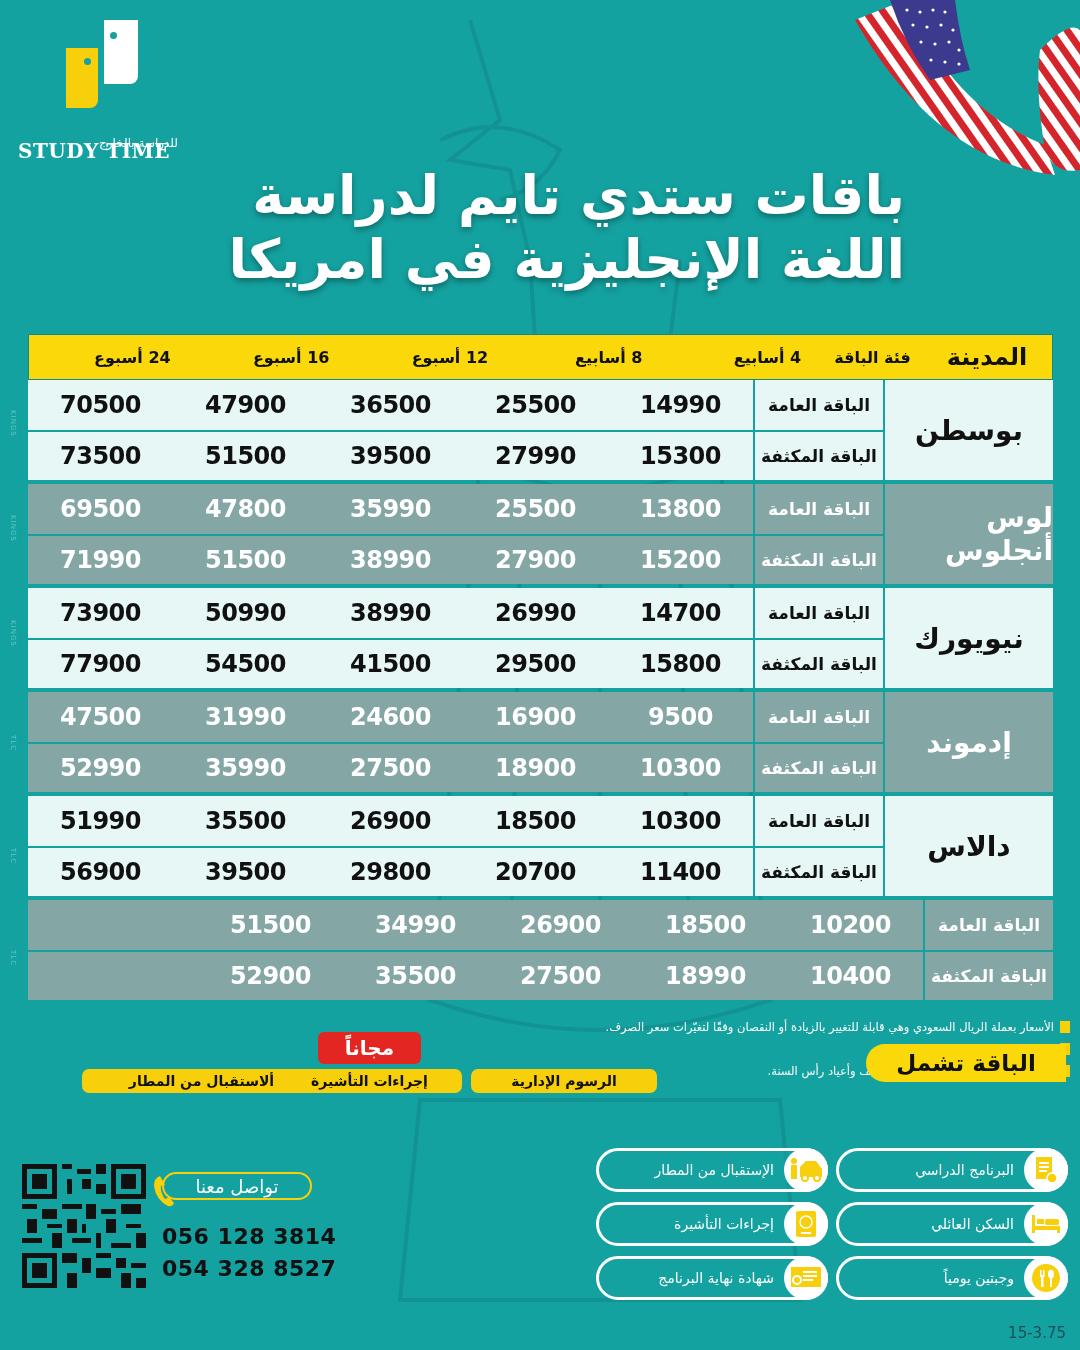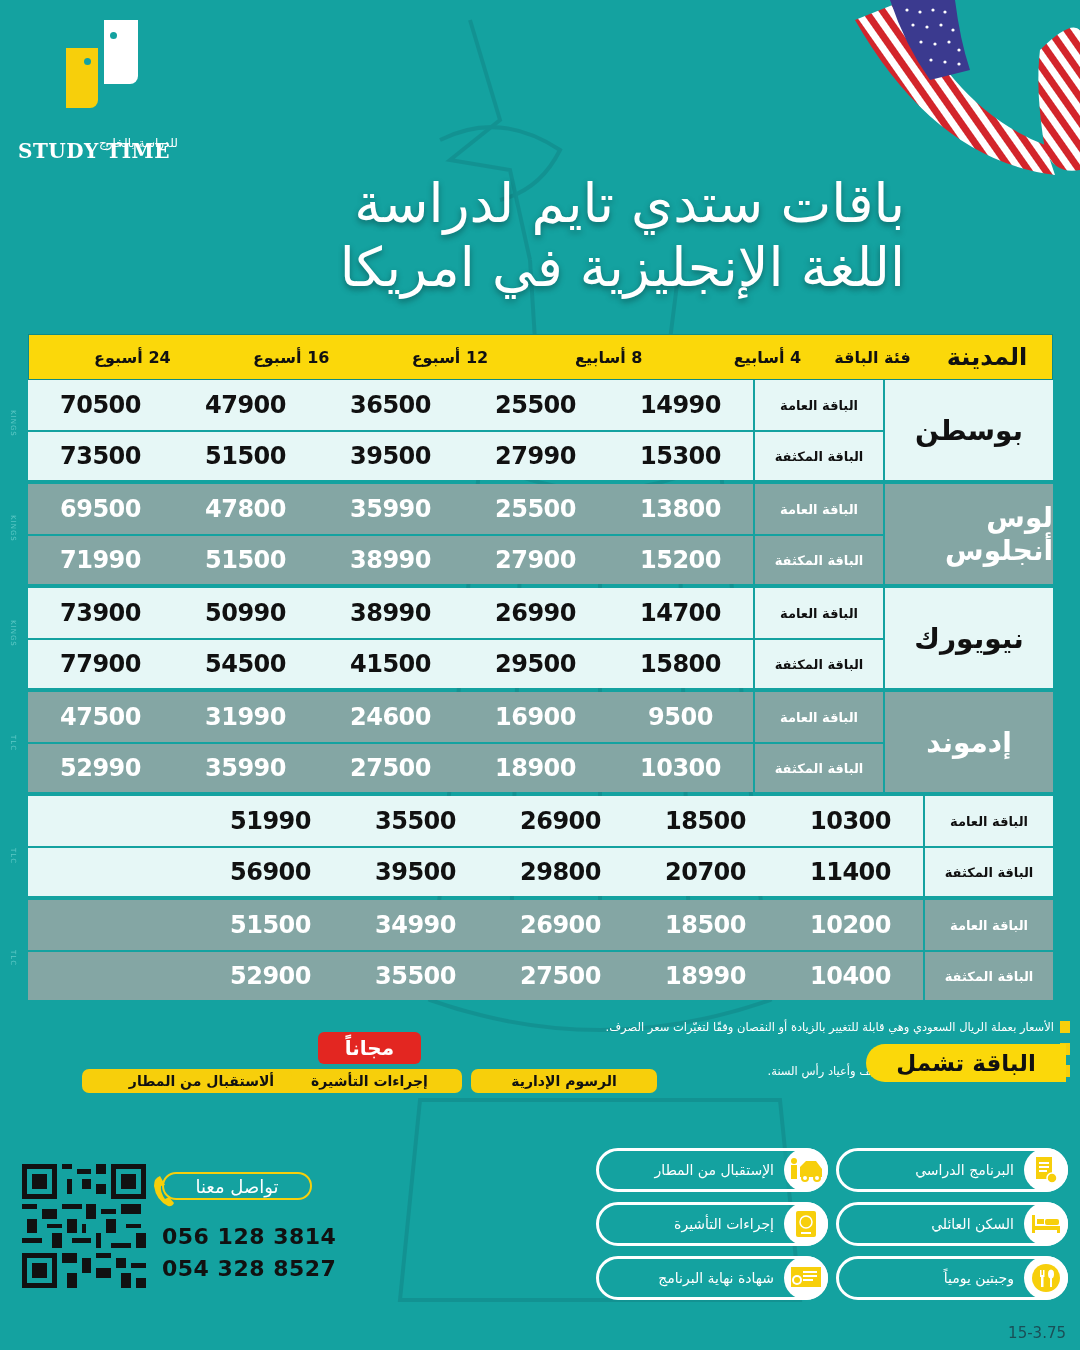--- a/index.html
+++ b/index.html
@@ -21,23 +21,23 @@
   .logo .mark-w { position: absolute; left: 86px; top: 2px; width: 34px; height: 64px; background: #fff; border-radius: 0 0 8px 0; }
   .logo .mark-w::after { content:""; position:absolute; left:6px; top:12px; width:7px; height:7px; border-radius:50%; background:#14a2a0; }
   .logo .brand { position: absolute; left: 0; top: 92px; font-family: "DejaVu Serif", serif; font-weight: bold; font-size: 20px; color: #fff; letter-spacing: 0.5px; white-space: nowrap; margin-top: 29px; }
   .logo .tagline { position: absolute; right: 10px; top: 118px; font-size: 12px; color: #fff; direction: rtl; white-space: nowrap; }
 
   
   .flag { position: absolute; left: 845px; top: 0; width: 235px; height: 190px; }
 
   
   .title {
-    position: absolute; right: 175px; top: 172px; width: 760px;
+    position: absolute; right: 175px; top: 164px; width: 760px;
     direction: rtl; text-align: right; color: #fff;
-    font-weight: normal; font-size: 54px; line-height: 64px;
+    font-weight: bold; font-size: 54px; line-height: 64px;
     text-shadow: 0 3px 6px rgba(0,0,0,0.35);
   }
 
   
   .table-wrap { position: absolute; left: 28px; top: 334px; width: 1025px; }
   .thead {
     height: 46px; background: #fbd80a; display: flex; direction: rtl;
     align-items: center; border: 1px solid #0f8a87;
   }
   .thead .th { font-weight: bold; font-size: 16px; text-align: center; color: #111; }
@@ -49,21 +49,21 @@
   .group.first { margin-top: 0; }
   .group .city-cell {
     width: 170px; height: 100px; display: flex; align-items: center; justify-content: center;
     font-size: 28px; font-weight: bold; border-left: 2px solid #14a2a0;
   }
   .group .rows { flex: 1; }
   .row { display: flex; height: 50px; align-items: center; }
   .row + .row { border-top: 2px solid #14a2a0; }
   .row .cat {
     width: 130px; height: 100%; display: flex; align-items: center; justify-content: center;
-    font-size: 13px; font-weight: bold; border-left: 2px solid #14a2a0;
+    font-size: 17px; font-weight: bold; border-left: 2px solid #14a2a0;
   }
   .row .num { width: 145px; text-align: center; font-size: 24px; font-weight: bold; letter-spacing: -0.5px; }
   .group.light { background: #e6f7f6; color: #111; }
   .group.dark { background: #84a6a4; color: #fff; }
   .group.dark .city-cell, .group.dark .cat { color: #fff; }
 
   .side-tag {
     position: absolute; left: 3px; width: 14px; font-size: 7px; color: #5fc9c6;
     writing-mode: vertical-rl; text-align: center; letter-spacing: 1px;
   }
@@ -268,20 +268,21 @@
         <div class="num">10300</div>
         <div class="num">18900</div>
         <div class="num">27500</div>
         <div class="num">35990</div>
         <div class="num">52990</div>
       </div>
     </div>
   </div>
 
   <div class="group light">
+    <div class="city-cell">دالاس</div>
     <div class="rows">
       <div class="row">
         <div class="cat">الباقة العامة</div>
         <div class="num">10300</div>
         <div class="num">18500</div>
         <div class="num">26900</div>
         <div class="num">35500</div>
         <div class="num">51990</div>
       </div>
       <div class="row">

